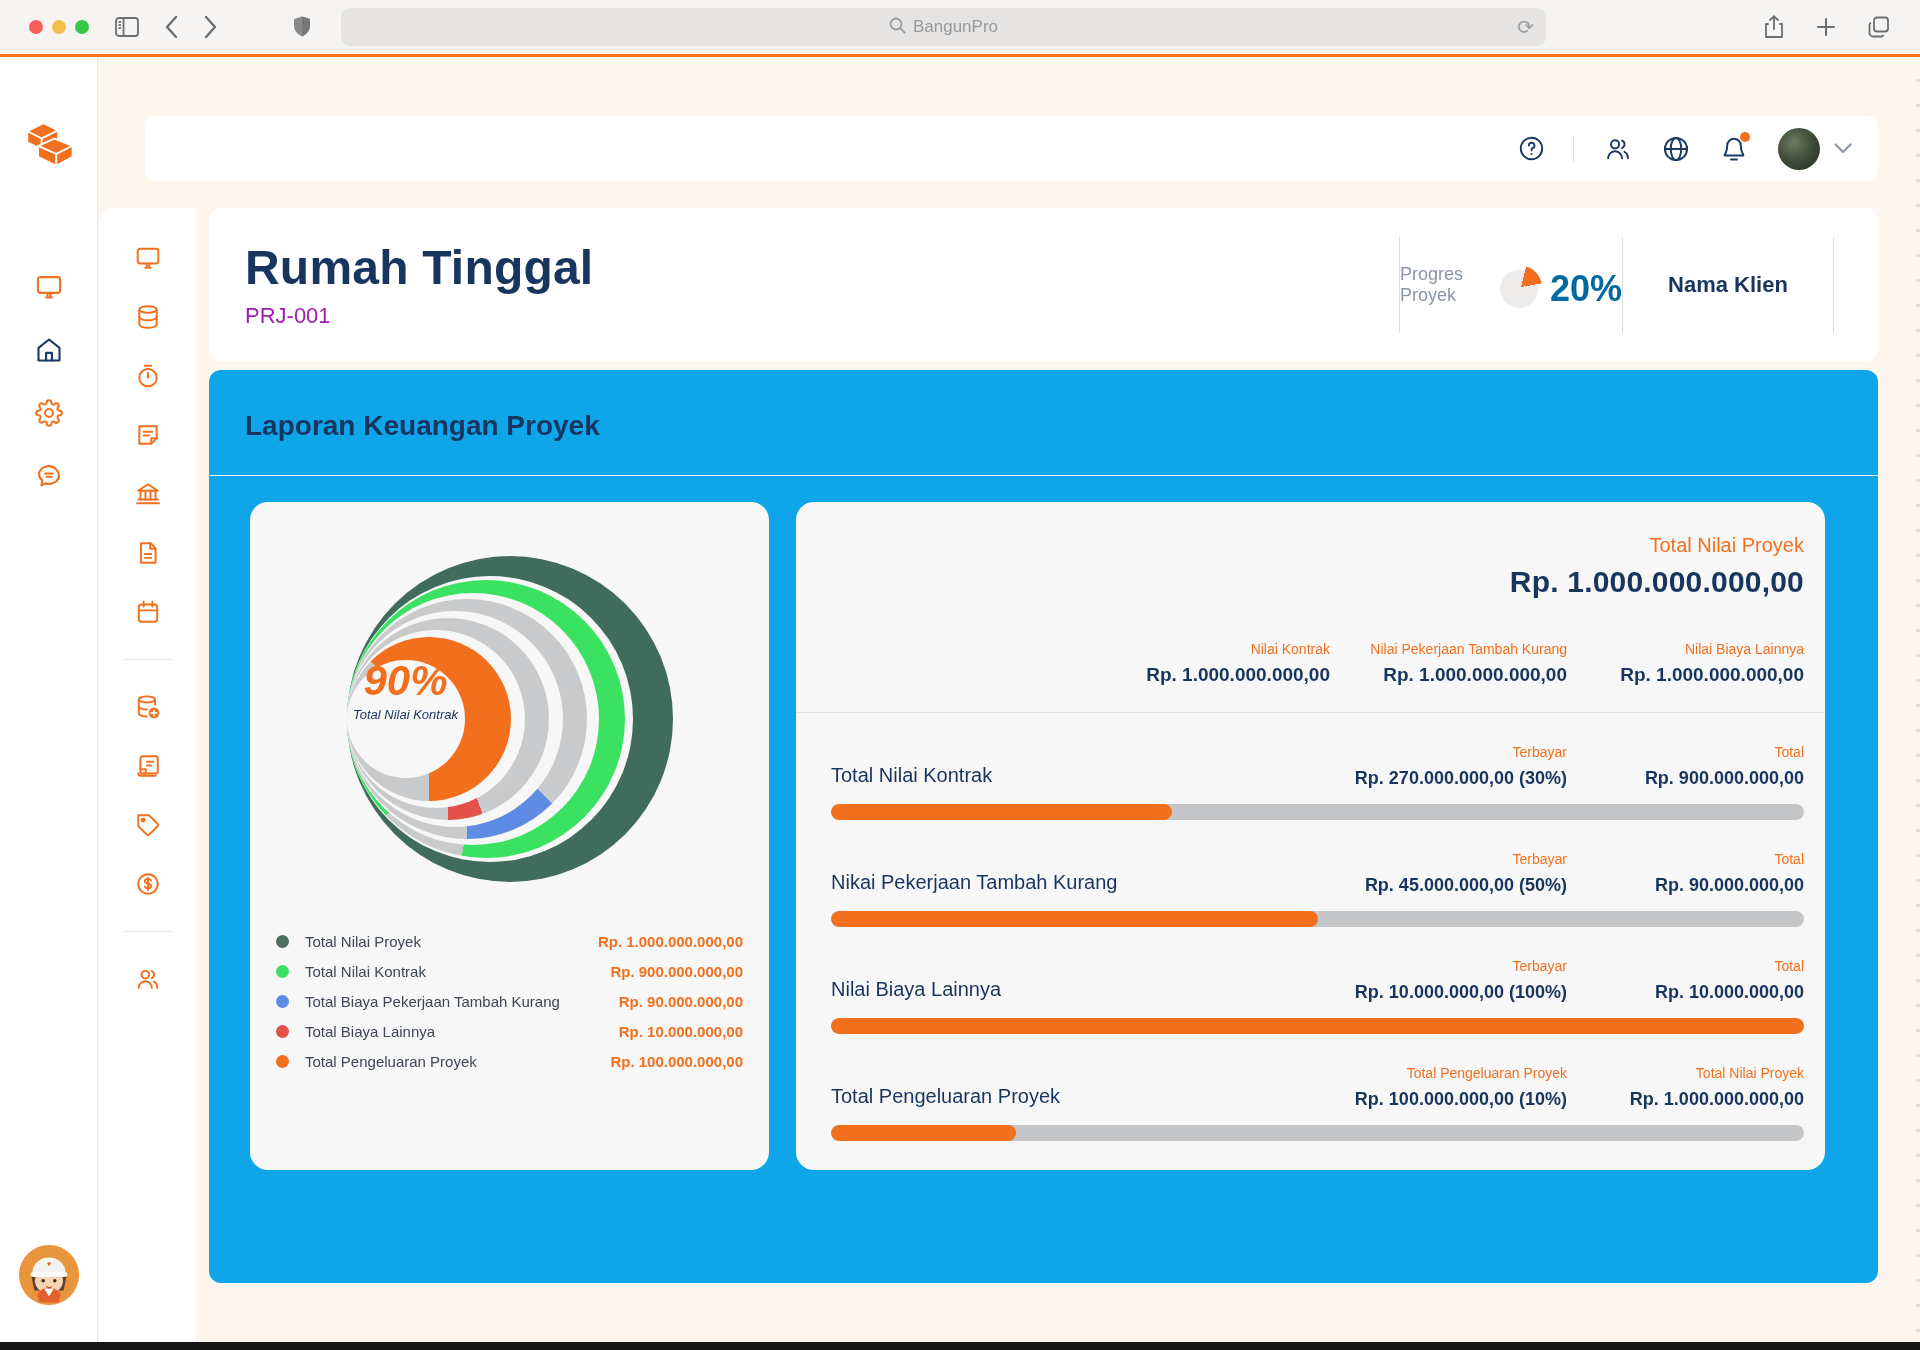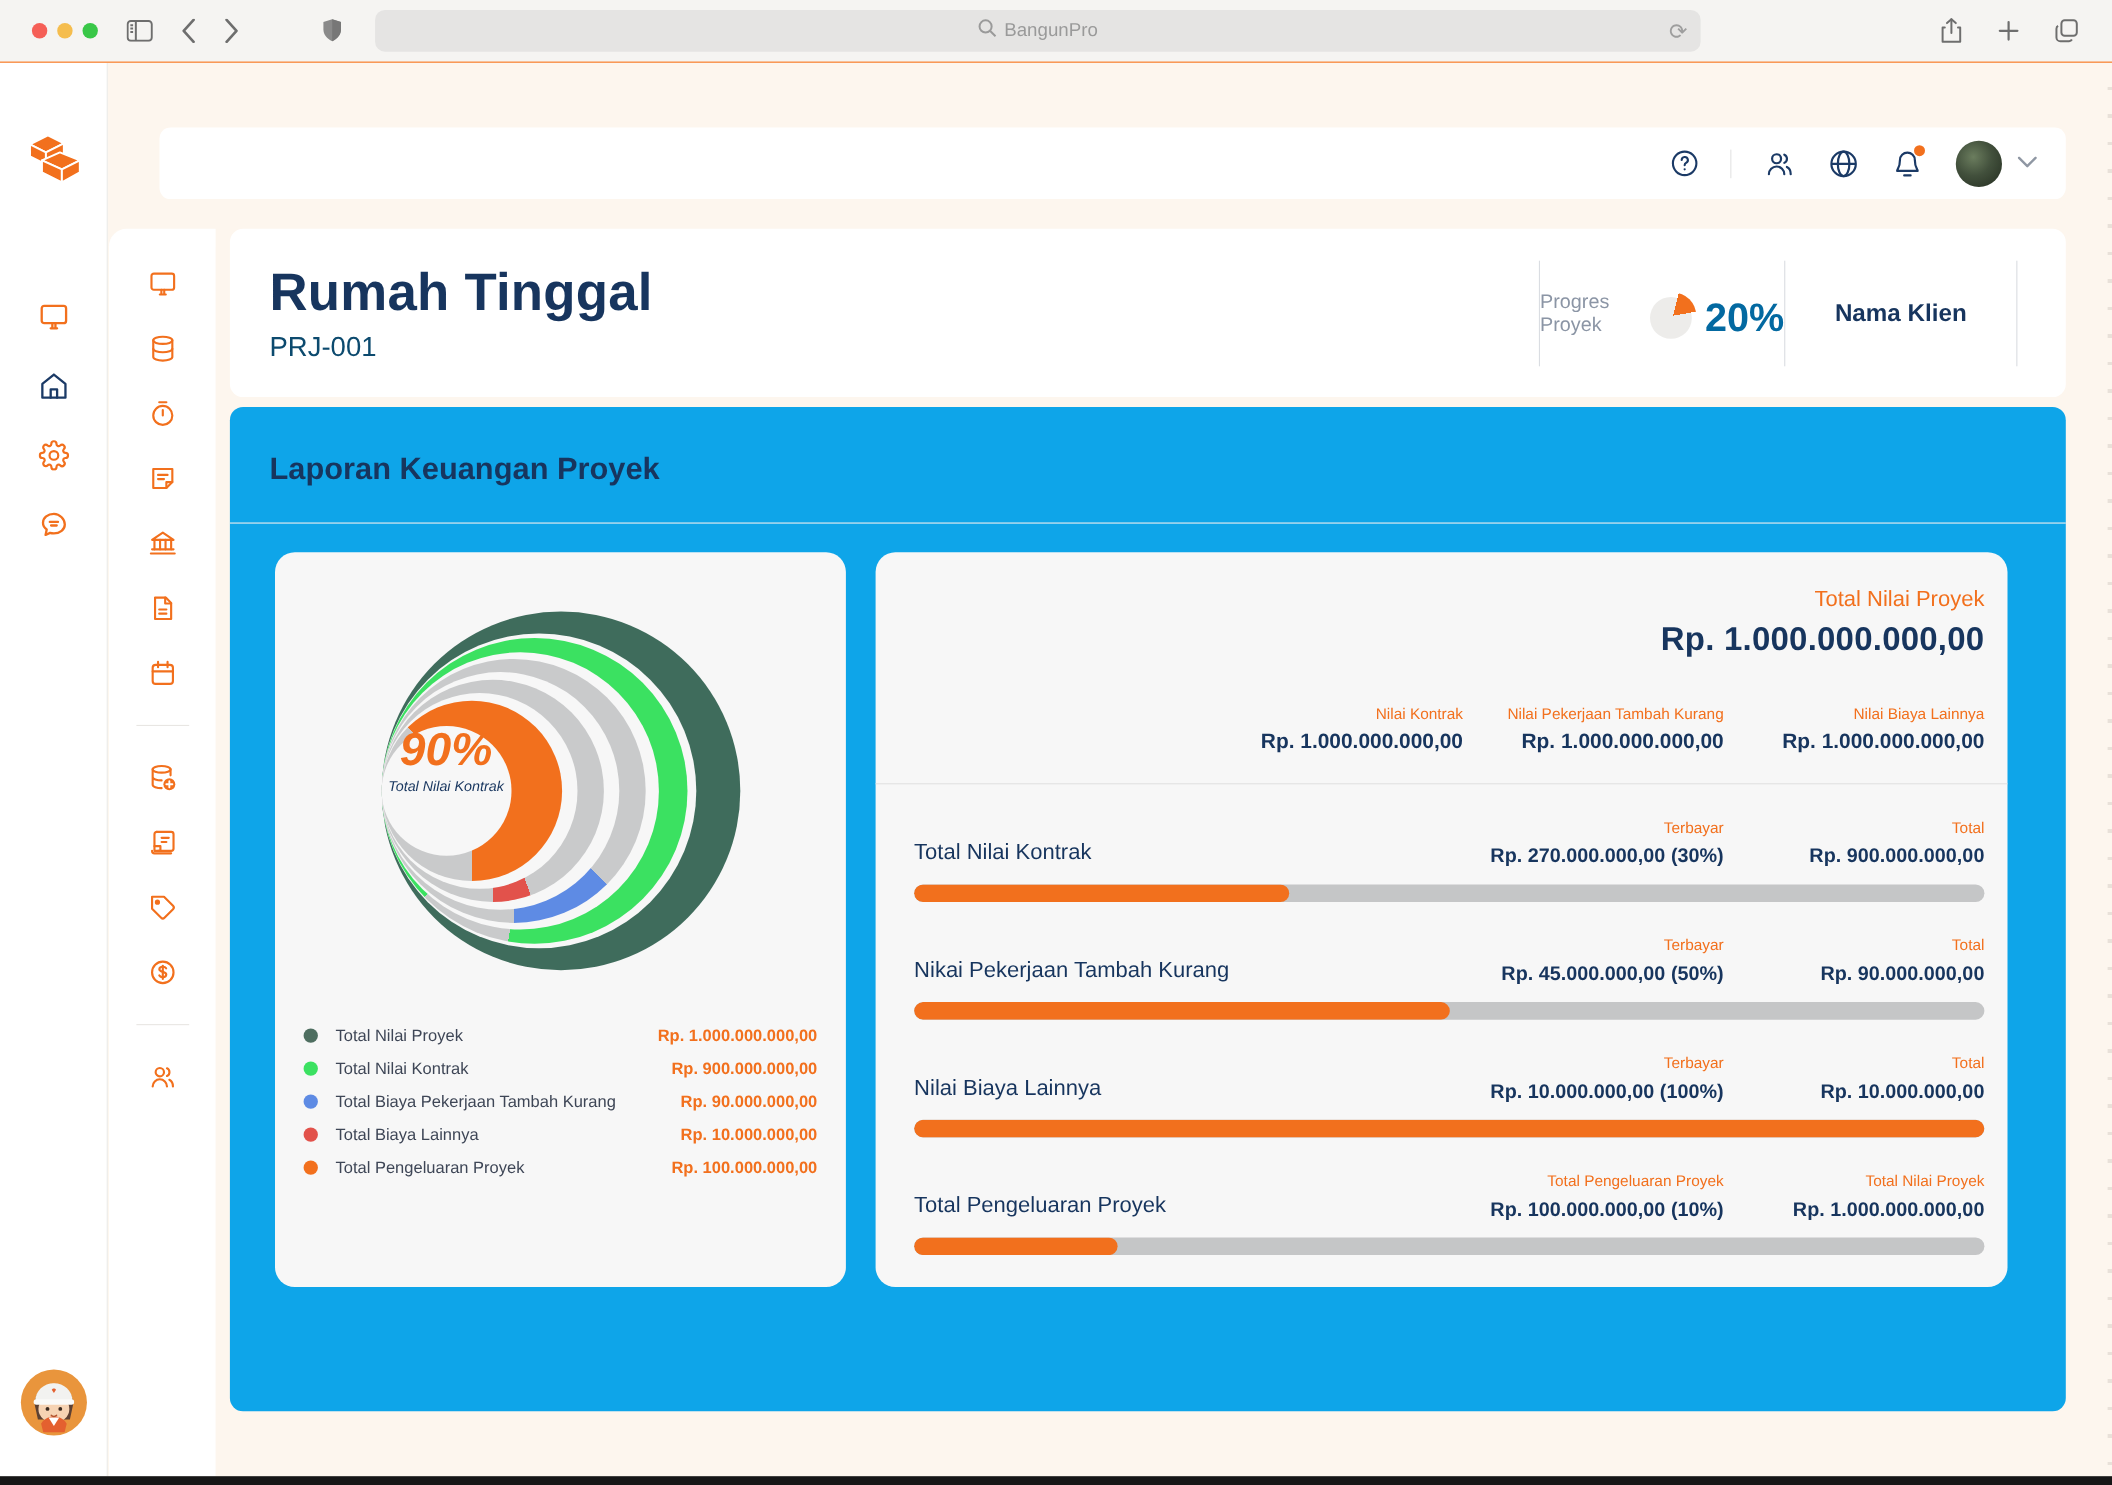--- a/index.html
+++ b/index.html
@@ -1,21 +1,21 @@
 <!DOCTYPE html>
 <html><head>
 <meta charset="utf-8">
 <style>
   * { margin:0; padding:0; box-sizing:border-box; }
   html,body { width:1920px; height:1350px; overflow:hidden; }
   body { font-family:"Liberation Sans", sans-serif; background:#FDF6EE; position:relative; }
 
   
   .chrome { position:absolute; top:0; left:0; width:1920px; height:57px; background:#F5F4F2;
-            border-bottom:1px solid #f97316; display:flex; align-items:center; z-index:50; }
+            border-bottom:3px solid #f97316; display:flex; align-items:center; z-index:50; }
   .traffic { display:flex; gap:9px; margin-left:29px; }
   .light { width:14px; height:14px; border-radius:50%; }
   .light.red { background:#F55F57; } .light.yellow { background:#F5BD4E; } .light.green { background:#39C748; }
   .chrome-ico { color:#6E6E6E; display:flex; align-items:center; justify-content:center; }
   .chrome-ico svg { display:block; }
   .cbtn { margin-left:26px; cursor:default; }
   .urlbar { flex:1; max-width:1205px; height:38px; margin:0 18px 0 30px; background:#E5E4E3; border-radius:9px;
             display:flex; align-items:center; justify-content:center; position:relative; color:#9A9A9A; }
   .urlbar .search-txt { font-size:17px; color:#9A9A9A; margin-left:7px; }
   .reload { position:absolute; right:12px; font-size:20px; color:#9E9E9E; }
@@ -48,21 +48,21 @@
   .bell-dot { position:absolute; top:-3px; right:-2px; width:10px; height:10px; border-radius:50%; background:#F2701D; }
   .tb-avatar { width:42px; height:42px; border-radius:50%; margin-left:30px;
                background:radial-gradient(circle at 38% 35%, #6b7d5e 0%, #42503c 45%, #232c1f 100%); cursor:pointer; }
   .tb-chevron { color:#8F97A3; margin-left:14px; cursor:pointer; }
 
   
   .header-card { position:absolute; top:208px; left:209px; width:1669px; height:153px; background:#FFFFFF;
                  border-radius:12px; display:flex; align-items:center; z-index:7; }
   .proj { padding-left:36px; flex:1; }
   .proj-name { font-size:48px; font-weight:bold; color:#17355E; letter-spacing:.2px; }
-  .proj-code { font-size:25px; color:#0c4a6e; margin-top:8px; }
+  .proj-code { font-size:22px; color:#a21caf; margin-top:8px; }
   .hsec { height:96px; border-left:1px solid #DADDE2; display:flex; flex-direction:row; align-items:center; justify-content:center; }
   .hsec-label { font-size:18px; color:#8B95A5; }
   .sec-progress { width:223px; }
   .prog-row { display:flex; align-items:center; gap:10px; margin-top:8px; }
   .pie { width:42px; height:42px; position:relative; }
   .pie-base { position:absolute; inset:2px; border-radius:50%; background:#EDECEA; }
   .pie-wedge { position:absolute; inset:0; border-radius:50%; transform:translate(2px,-2px);
                background:conic-gradient(from 14deg, #F2701D 0 66deg, transparent 66deg 360deg); }
   .prog-val { font-size:36px; font-weight:bold; color:#0369a1; }
   .sec-timeline { width:226px; }

